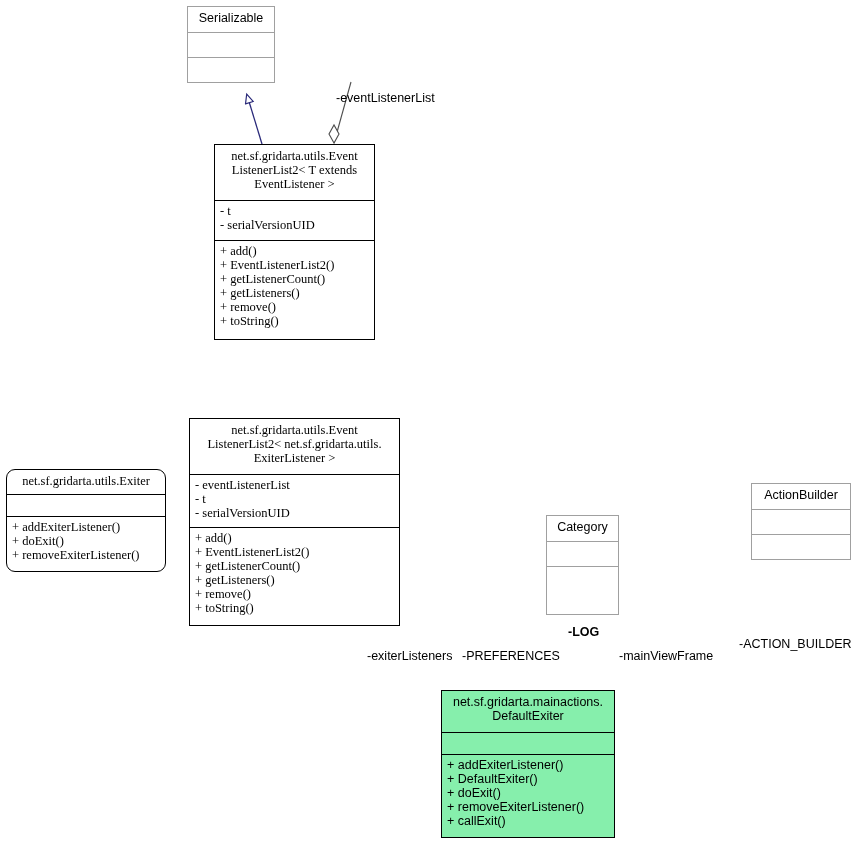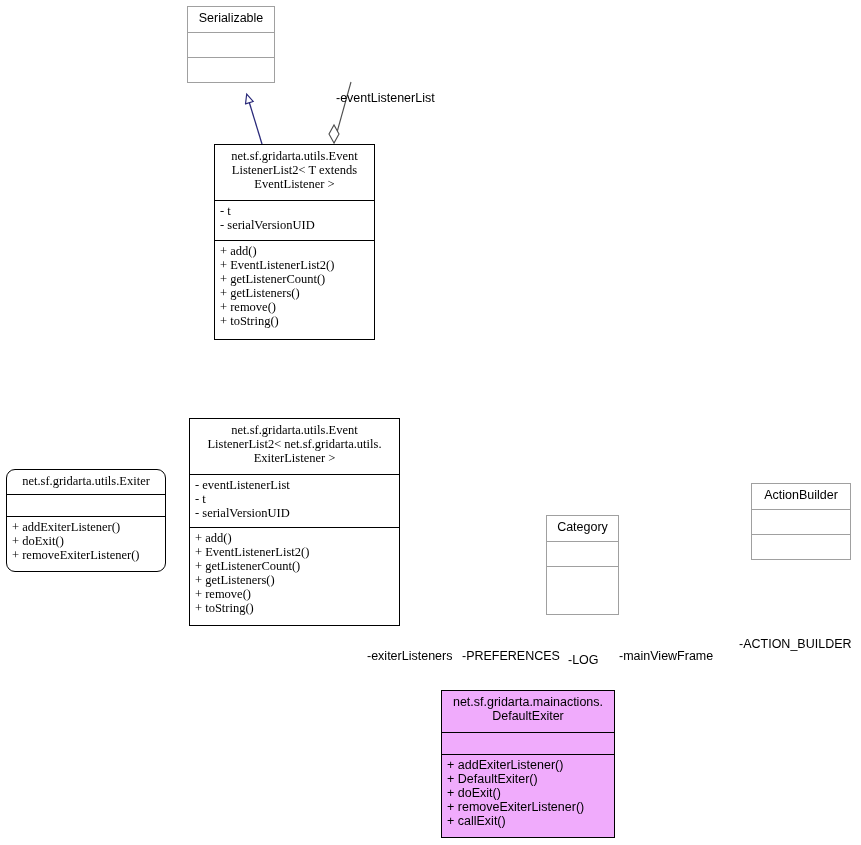--- a/index.html
+++ b/index.html
@@ -35,21 +35,21 @@
   }
   .node.plain {
     border: 1px solid #a0a0a0;
   }
   .node.detail {
     border: 1px solid #000000;
     font-family: Liberation Serif, serif;
   }
   .node.highlight {
     border: 1px solid #000000;
-    background: #f0abfc;
+    background: #86efac;
   }
   .node .title {
     text-align: center;
     padding: 4px 4px 4px 4px;
     box-sizing: border-box;
     white-space: pre-line;
   }
   .node.plain .title {
     border-bottom: 1px solid #a0a0a0;
   }
@@ -221,19 +221,19 @@
 + callExit()</div>
   </div>
 
   <div class="edge-label" style="left:336px; top:91px;">-eventListenerList</div>
 
 
   <div class="edge-label" style="left:367px; top:649px;">-exiterListeners</div>
 
   <div class="edge-label" style="left:462px; top:649px;text-align:center;">-PREFERENCES</div>
 
-  <div class="edge-label" style="left:568px; top:653px;">-LOG</div>
+  <div class="edge-label" style="left:568px; top:625px;font-weight:bold;">-LOG</div>
 
   <div class="edge-label" style="left:619px; top:649px;">-mainViewFrame</div>
 
   <div class="edge-label" style="left:739px; top:637px;">-ACTION_BUILDER</div>
 
 </div>
 
 </body></html>

